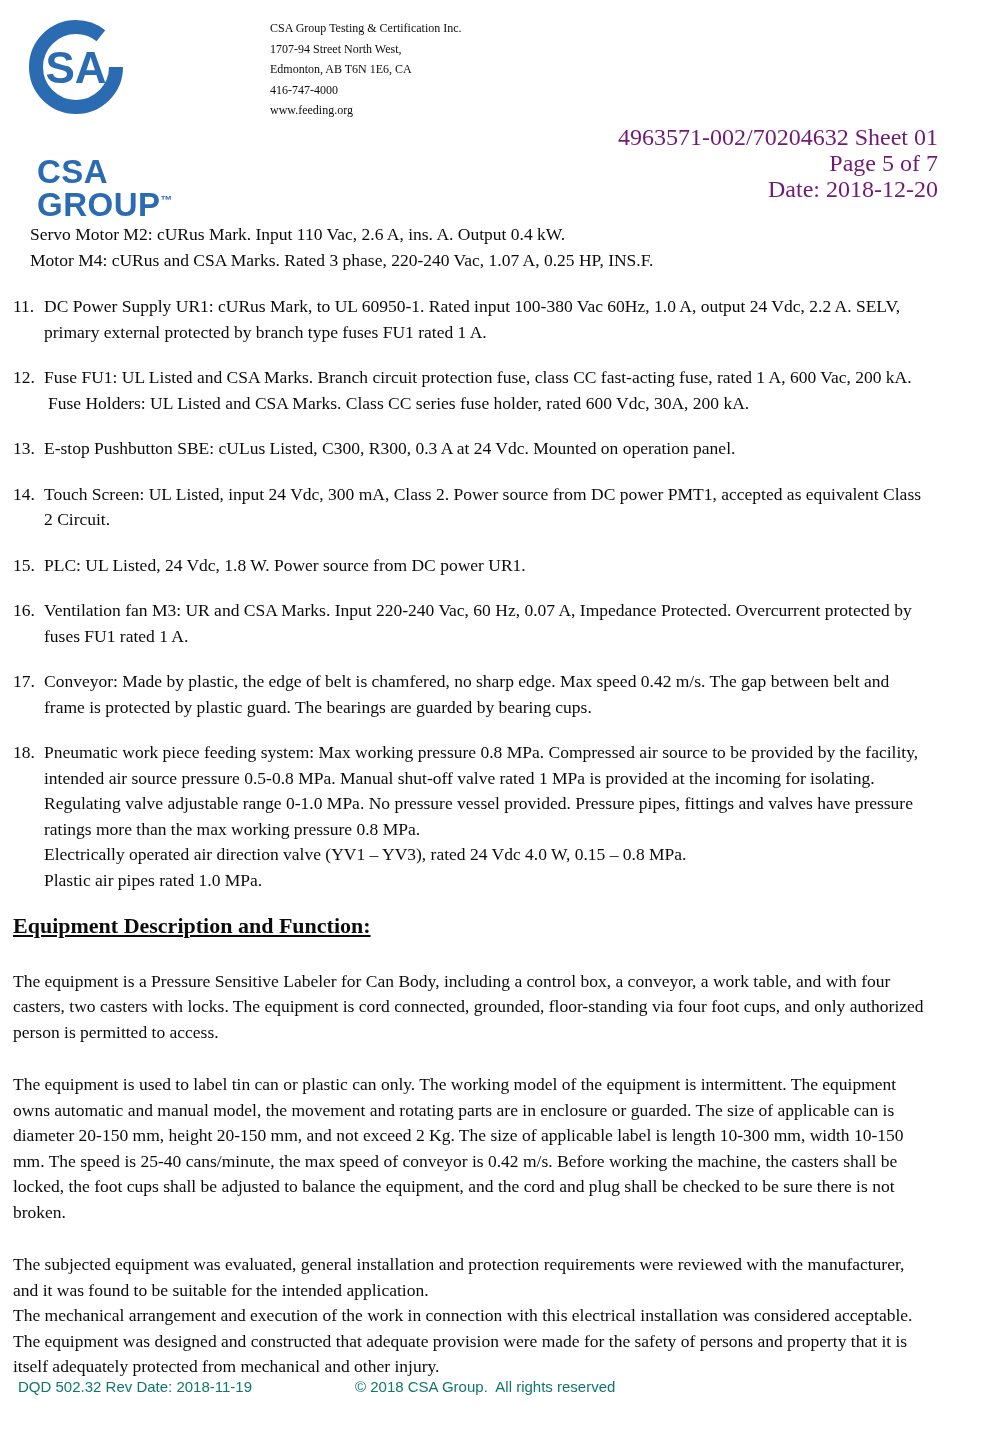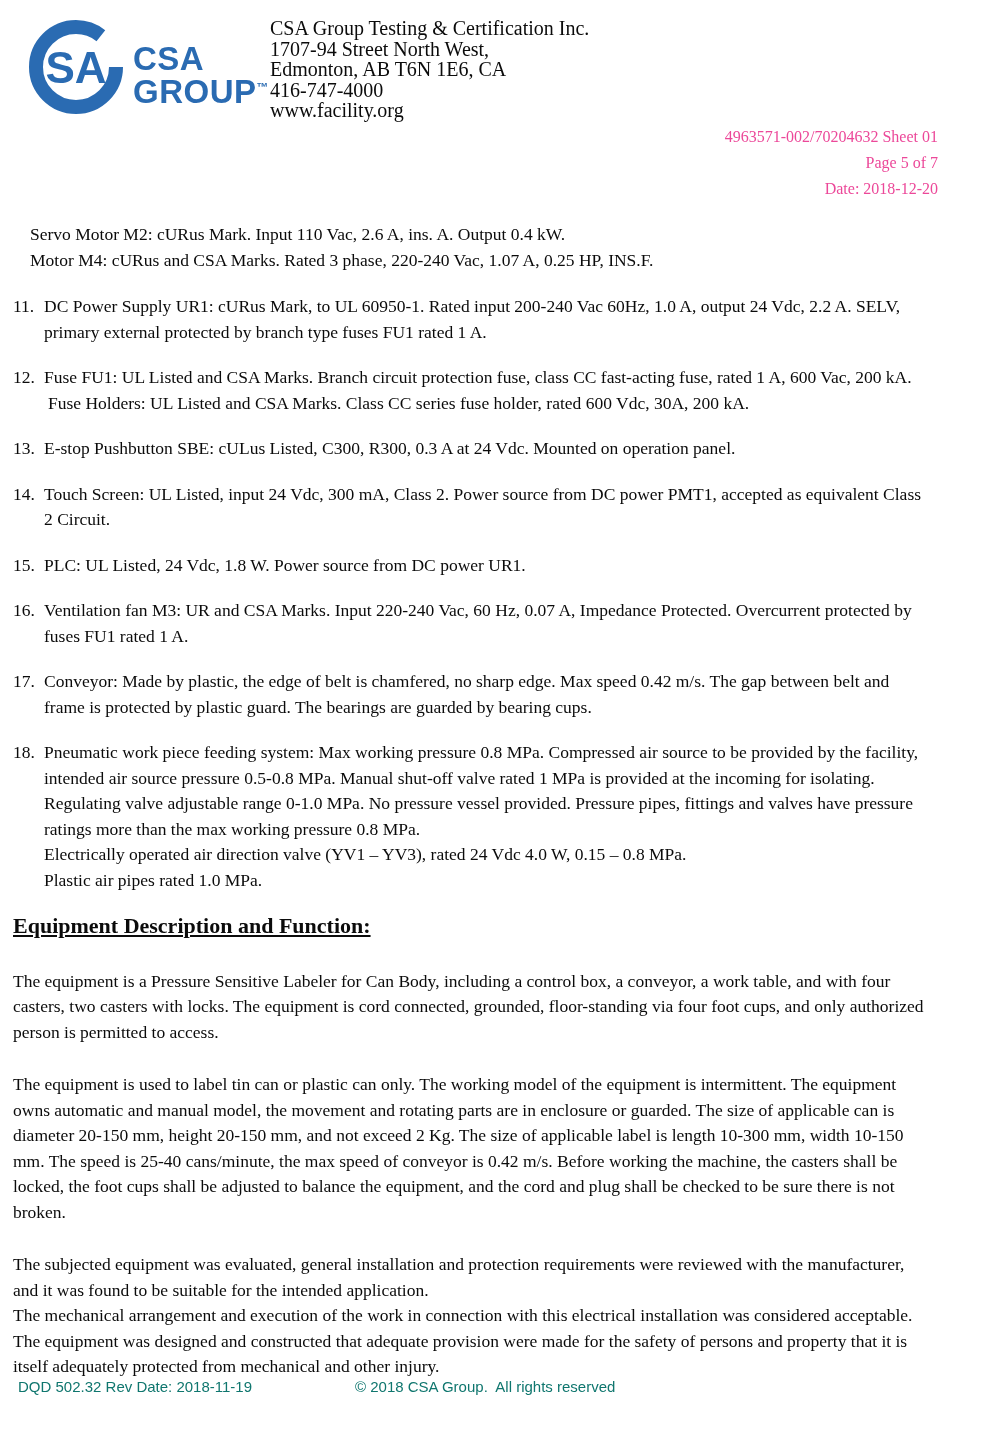--- a/index.html
+++ b/index.html
@@ -5,38 +5,38 @@
   * { margin:0; padding:0; box-sizing:border-box; }
   html,body { background:#ffffff; }
   body { width:998px; height:1445px; }
   .page {
     position:relative; width:998px; height:1445px;
     background:#ffffff; color:#111; overflow:hidden;
     font-family:"Liberation Serif", serif;
   }
 
   
-  .logo { position:absolute; left:28px; top:14px; display:flex; align-items:flex-start; }
+  .logo { position:absolute; left:28px; top:14px; display:flex; align-items:flex-start;flex-direction:column; }
   .logo svg { display:block; }
   .brand-name {
-    margin-left:9px; margin-top:30px;
+    margin-left:9px; margin-top:39px;
     font-family:"Liberation Sans", sans-serif;
     font-weight:700; color:#2a6bb2;
     font-size:33px; line-height:29px; letter-spacing:0.5px;
   }
   .brand-name sup { font-size:12px; letter-spacing:0; }
 
   .company {
     position:absolute; left:270px; top:18px;
-    font-size:20px; line-height:20.5px; color:#0b0b0b;
+    font-size:12px; line-height:20.5px; color:#0b0b0b;
   }
 
   .doc-info {
     position:absolute; right:60px; top:124px;
-    text-align:right; font-size:16px; line-height:26px; color:#ec4899;
+    text-align:right; font-size:24px; line-height:26px; color:#701a75;
   }
 
   
   .content {
     position:absolute; left:13px; top:222px; width:918px;
     font-size:17.5px; line-height:25.5px; color:#0b0b0b;
   }
   .intro { padding-left:17px; margin-bottom:21px; }
   .item { display:flex; margin-bottom:20px; }
   .item-num { width:31px; flex:none; }
@@ -74,40 +74,40 @@
       <div>CSA</div>
       <div><span>GROUP</span><sup>™</sup></div>
     </div>
   </div>
 
   <div class="company">
     <div>CSA Group Testing &amp; Certification Inc.</div>
     <div>1707-94 Street North West,</div>
     <div>Edmonton, AB T6N 1E6, CA</div>
     <div>416-747-4000</div>
-    <div>www.facility.org</div>
+    <div>www.feeding.org</div>
   </div>
 
   <div class="doc-info">
     <div>4963571-002/70204632 Sheet 01</div>
     <div>Page 5 of 7</div>
     <div>Date: 2018-12-20</div>
   </div>
 
   <div class="content">
 
     <div class="intro">
       <div>Servo Motor M2: cURus Mark. Input 110 Vac, 2.6 A, ins. A. Output 0.4 kW.</div>
       <div>Motor M4: cURus and CSA Marks. Rated 3 phase, 220-240 Vac, 1.07 A, 0.25 HP, INS.F.</div>
     </div>
 
     <div class="item">
       <span class="item-num">11.</span>
       <div class="item-lines">
-        <div>DC Power Supply UR1: cURus Mark, to UL 60950-1. Rated input 200-240 Vac 60Hz, 1.0 A, output 24 Vdc, 2.2 A. SELV, primary external protected by branch type fuses FU1 rated 1 A.</div>
+        <div>DC Power Supply UR1: cURus Mark, to UL 60950-1. Rated input 100-380 Vac 60Hz, 1.0 A, output 24 Vdc, 2.2 A. SELV, primary external protected by branch type fuses FU1 rated 1 A.</div>
       </div>
     </div>
 
     <div class="item">
       <span class="item-num">12.</span>
       <div class="item-lines">
         <div>Fuse FU1: UL Listed and CSA Marks. Branch circuit protection fuse, class CC fast-acting fuse, rated 1 A, 600 Vac, 200 kA.</div>
         <div class="subline">Fuse Holders: UL Listed and CSA Marks. Class CC series fuse holder, rated 600 Vdc, 30A, 200 kA.</div>
       </div>
     </div>

